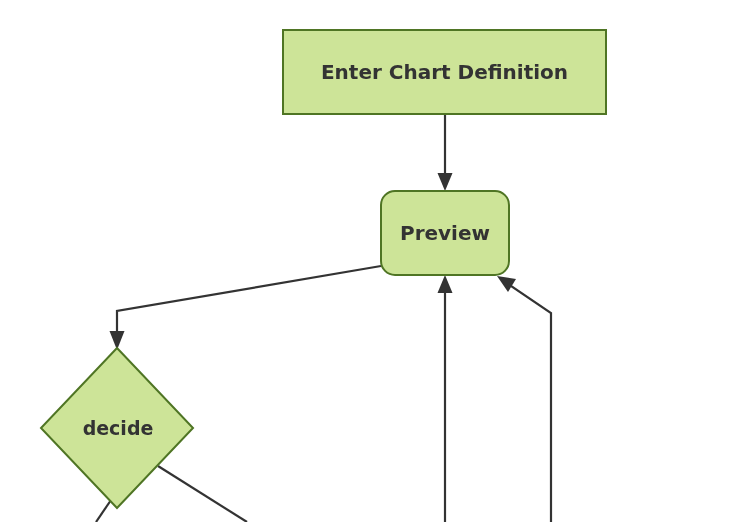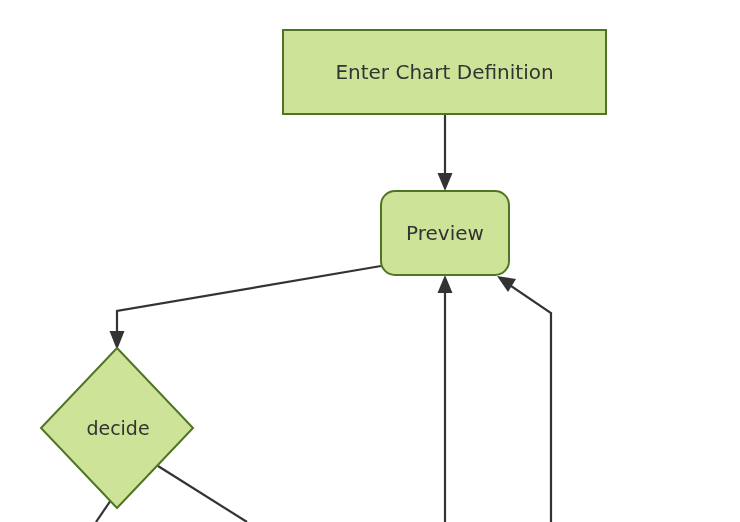--- a/index.html
+++ b/index.html
@@ -9,20 +9,21 @@
   }
   body {
     font-family: "DejaVu Sans", "Liberation Sans", sans-serif;
   }
   #diagram-root {
     position: relative;
     width: 740px;
     height: 522px;
     background: #ffffff;
     overflow: hidden;
+    font-weight: bold;
   }
   #flow-svg {
     position: absolute;
     left: 0;
     top: 0;
     width: 740px;
     height: 522px;
     display: block;
   }
   .node-shape {

